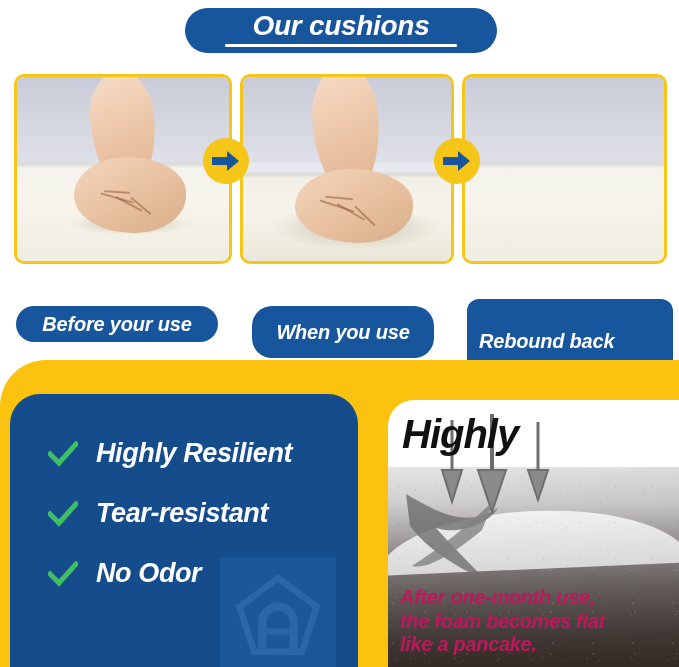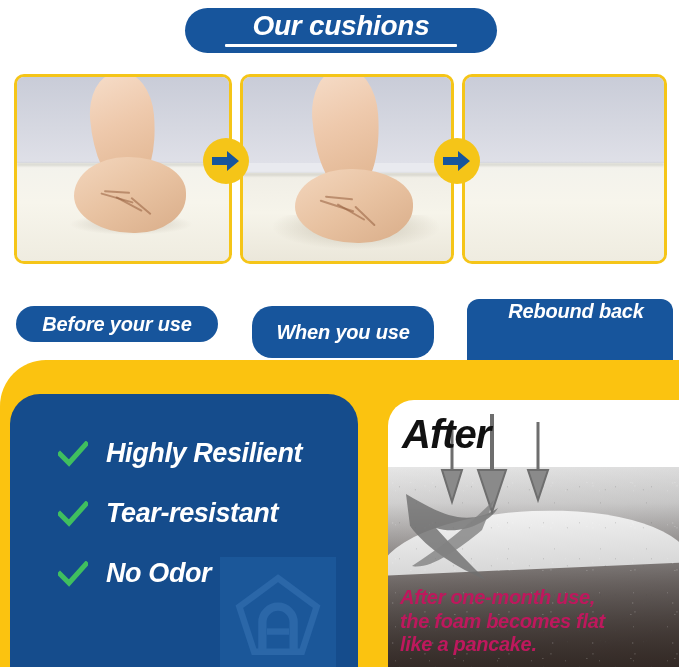--- a/index.html
+++ b/index.html
@@ -71,40 +71,40 @@
   
   .cap{
     position:absolute; background:#17559c; border-radius:20px;
     display:flex; align-items:center; justify-content:center;
     color:#fff; font-weight:bold; font-style:italic; letter-spacing:-0.2px;margin-top:24px;
   }
   #cap-1{ left:16px; top:282px; width:202px; height:36px; font-size:20px; }
   #cap-2{ left:252px; top:282px; width:182px; height:52px; font-size:20px; }
   #cap-3{
     left:467px; top:275px; width:206px; height:84px; border-radius:12px;
-    flex-direction:row; align-items:flex-start; justify-content:center;
+    flex-direction:column; align-items:flex-start; justify-content:center;
     padding-left:12px; font-size:20px; line-height:1.22;
   }
   #cap-3 span{ display:block; }
 
   
   .yellow-band{
     position:absolute; left:0; top:360px; width:679px; height:307px;
     background:#fbc310; border-top-left-radius:46px;
   }
 
   
   .blue-panel{
     position:absolute; left:10px; top:394px; width:348px; height:273px;
     background:#154c8c; border-top-left-radius:30px; border-top-right-radius:30px;
     overflow:hidden;
   }
   .feat{
     position:absolute; display:flex; align-items:center; gap:18px;
-    left:48px; z-index:3;
+    left:38px; z-index:3;
   }
   #feat-0{ top:44px; } #feat-1{ top:104px;justify-content:center; } #feat-2{ top:164px; }
   .feat .lbl{
     color:#ffffff; font-size:27px; font-weight:bold; font-style:italic; letter-spacing:-0.4px;
     white-space:nowrap;
   }
   .watermark{
     position:absolute; right:22px; bottom:-6px; width:116px; height:116px;
     background:#1d5a9c; opacity:.85;
     display:flex; align-items:center; justify-content:center;
@@ -247,21 +247,21 @@
     </div>
   </div>
 
   <div class="others-card">
 
     <div class="gray-foam">
       <div class="foam-top-curve"></div>
       <div class="grain"></div>
     </div>
 
-    <div class="others-title">After</div>
+    <div class="others-title">Highly</div>
 
     <div class="down-arrows">
       <svg width="120" height="100" viewBox="0 0 120 100">
         <line x1="12" y1="6" x2="12" y2="58" stroke="#6e6e6e" stroke-width="3"></line>
         <polygon points="2,56 22,56 12,88" fill="#8a8a8a" stroke="#6e6e6e" stroke-width="2"></polygon>
         <line x1="52" y1="0" x2="52" y2="58" stroke="#6e6e6e" stroke-width="4"></line>
         <polygon points="38,56 66,56 52,98" fill="#8a8a8a" stroke="#6e6e6e" stroke-width="2"></polygon>
         <line x1="98" y1="8" x2="98" y2="58" stroke="#6e6e6e" stroke-width="3"></line>
         <polygon points="88,56 108,56 98,86" fill="#8a8a8a" stroke="#6e6e6e" stroke-width="2"></polygon>
       </svg>

